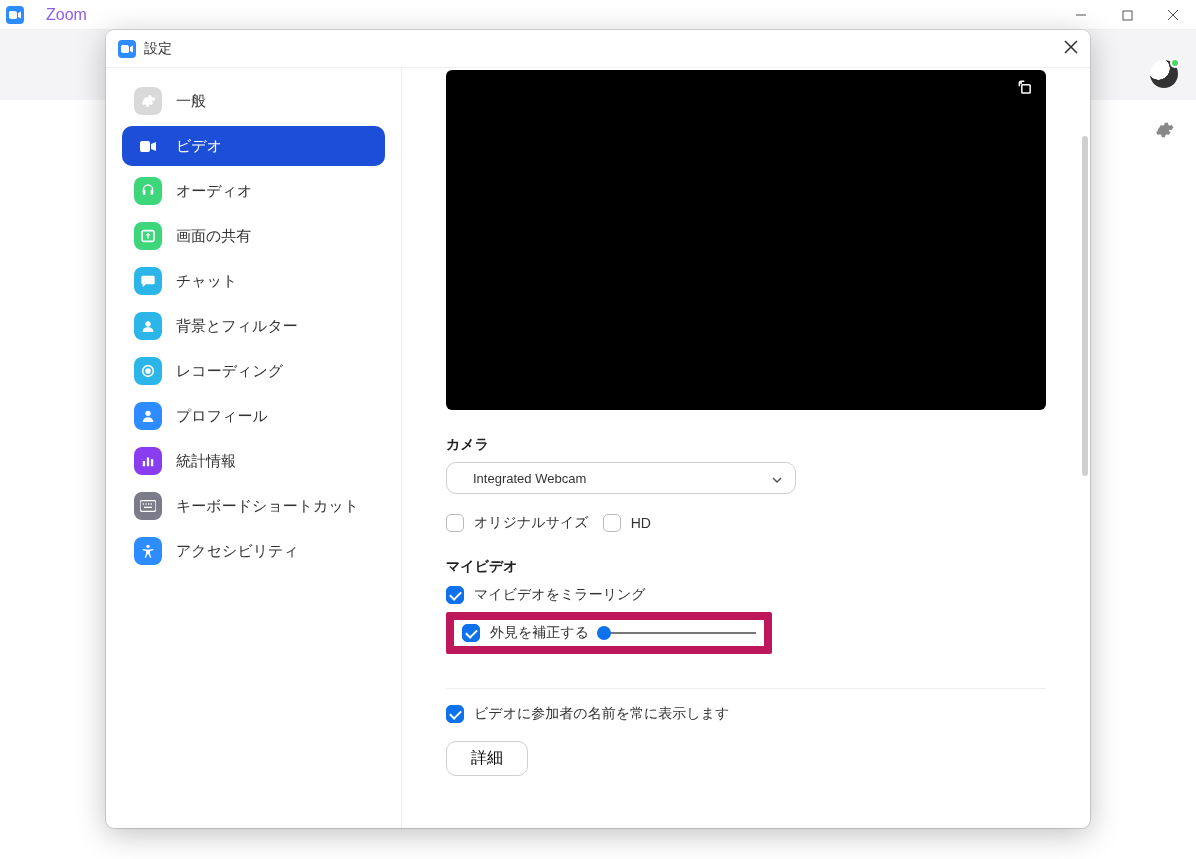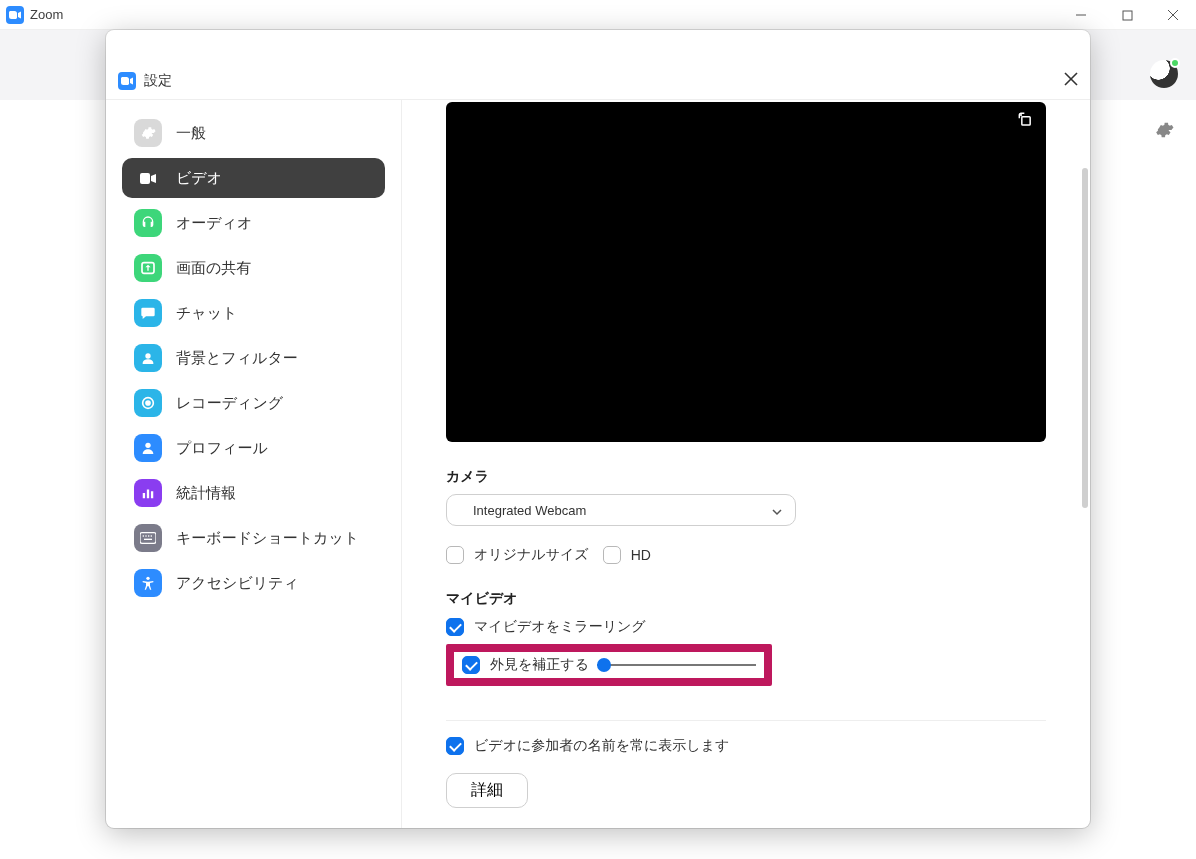--- a/index.html
+++ b/index.html
@@ -1,44 +1,44 @@
 <!DOCTYPE html>
 <html><head>
 <meta charset="utf-8">
 <style>
   * { box-sizing: border-box; font-family: -apple-system, BlinkMacSystemFont, "Segoe UI", "Hiragino Sans", "Meiryo", sans-serif; }
   body { margin: 0; background: #fff; width: 1196px; height: 859px; overflow: hidden; position: relative; }
 
   .outer-window { position: absolute; top: 0; left: 0; width: 1196px; height: 859px; background: #fff; }
   .outer-titlebar { height: 30px; display: flex; align-items: center; padding: 0 6px; position: relative; border-bottom: 1px solid #f0f0f0; }
-  .outer-title { font-size: 13px; color: #404040; margin-left: 6px; }
+  .outer-title { font-size: 16px; color: #8b5cf6; margin-left: 22px; }
   .outer-titlebar .winctrls { position: absolute; right: 0; top: 0; height: 30px; display: flex; }
   .winctrls .btn { width: 46px; height: 30px; display: flex; align-items: center; justify-content: center; }
   .winctrls svg { stroke: #555; }
 
   .zoom-icon { width: 18px; height: 18px; background: #2d8cff; border-radius: 4px; display: flex; align-items: center; justify-content: center; }
   .zoom-icon svg { fill: #fff; }
 
   .outer-toolbar { height: 70px; background: #f4f4f6; position: absolute; top: 30px; left: 0; right: 0; }
   .outer-toolbar .avatar { position: absolute; right: 18px; top: 30px; width: 28px; height: 28px; border-radius: 50%; background: radial-gradient(circle at 30% 30%, #fff 0%, #fff 40%, #333 41%); }
   .outer-toolbar .avatar .status-dot { width: 10px; height: 10px; background:#4bd864; border:2px solid #fff; border-radius:50%; position:absolute; right:-2px; top:-2px;}
   .outer-gear { position:absolute; right:22px; top:120px; }
   .outer-gear svg { fill:#888; }
 
   
   .dialog { position: absolute; top: 30px; left: 106px; width: 984px; height: 798px; background: #fff; border-radius: 8px; box-shadow: 0 6px 30px rgba(0,0,0,0.25), 0 0 0 1px #ddd; overflow: hidden; display:flex; flex-direction:column; }
-  .dialog-header { height: 38px; display: flex; align-items: center; padding: 0 12px; border-bottom: 1px solid #eee; position:relative;margin-top:32px; }
+  .dialog-header { height: 38px; display: flex; align-items: center; padding: 0 12px; border-bottom: 1px solid #eee; position:relative; }
   .dialog-title { font-size: 14px; color: #333; margin-left: 8px; }
   .dialog-close { position:absolute; right:10px; top:8px; cursor:pointer; }
   .dialog-close svg { stroke:#333; }
 
   .dialog-body { flex:1; display:flex; overflow:hidden; }
   .sidebar { width: 296px; padding: 8px 16px; border-right: 1px solid #eee; }
   .side-item { height: 40px; border-radius: 10px; display: flex; align-items: center; padding: 0 12px; margin: 5px 0; cursor:pointer; }
-  .side-item.active { background: #404040; }
+  .side-item.active { background: #1d4ed8; }
   .side-item .icon-box { width: 28px; height: 28px; border-radius: 8px; display: flex; align-items: center; justify-content: center; margin-right: 14px; }
   .side-item .label { font-size: 15px; color: #333; }
   .side-item.active .label { color: #fff; font-weight: 500; }
 
   .content { flex: 1; padding: 0 8px 0 44px; overflow-y: auto; position:relative; }
 
   .video-preview { width: 600px; height: 340px; background: #000; border-radius: 6px; position: relative; margin-top: 2px; }
   .video-preview .rotate { position: absolute; top: 8px; right: 10px; }
   .video-preview .rotate svg { stroke: #fff; fill:none; }
 

